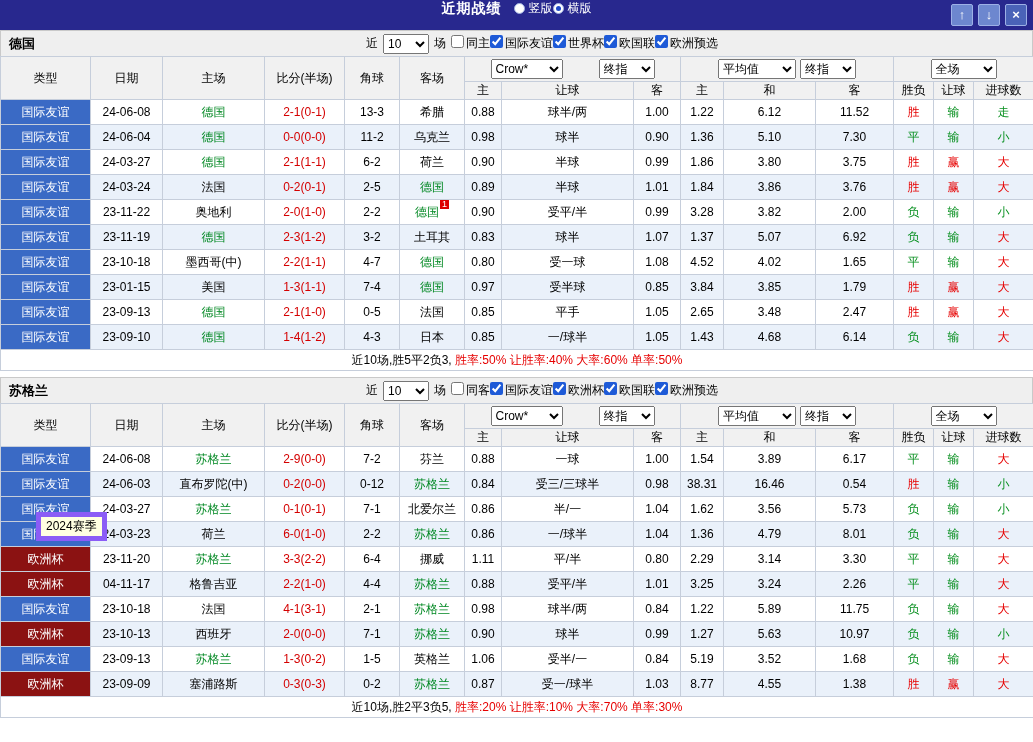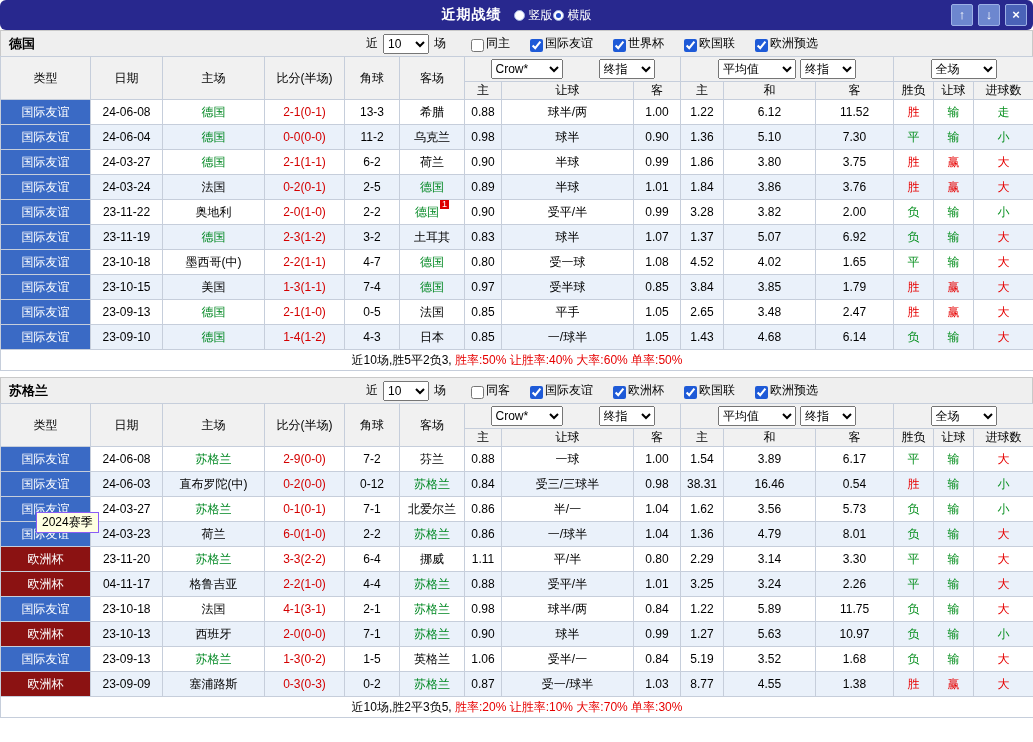--- a/index.html
+++ b/index.html
@@ -4,21 +4,21 @@
 <style>
   * { margin:0; padding:0; box-sizing:border-box; }
   html,body { width:1033px; height:742px; }
   body {
     font-family:"Liberation Sans","DejaVu Sans",sans-serif;
     background:#fff; position:relative; overflow:hidden; font-size:12px; color:#000;
   }
   
   .titlebar {
     height:30px; background:#28288E; color:#fff;
-    display:flex; align-items:center; justify-content:center; position:relative;border-radius:6px;
+    display:flex; align-items:flex-start; justify-content:center; position:relative;
   }
   .titlebar .title { font-size:14px; font-weight:bold; letter-spacing:1px; }
   .radio-group { display:flex; align-items:center; margin-left:12px; gap:0; }
   .radio { display:flex; align-items:center; gap:4px; font-size:12px; cursor:pointer; }
   .radio-circle { width:11px; height:11px; border-radius:50%; background:#fff; border:1px solid #9fb0e0; position:relative; display:inline-block; }
   .radio-circle.selected::after { content:""; position:absolute; left:2px; top:2px; width:5px; height:5px; border-radius:50%; background:#1e49c8; }
   .win-buttons { position:absolute; right:6px; top:4px; display:flex; gap:5px; }
   .win-btn {
     width:22px; height:22px; background:#6d87cf; border:1px solid #9db0e6; border-radius:2px;
     color:#fff; font-size:13px; line-height:20px; text-align:center; cursor:pointer; font-weight:bold;
@@ -28,21 +28,21 @@
   .section { width:1033px; }
   .section.second { margin-top:6px; }
   .section-header {
     height:26px; background:#efefef; border:1px solid #c9c9c9; border-bottom:none;
     display:flex; align-items:center; position:relative;
   }
   .team-name { font-weight:bold; font-size:13px; margin-left:8px; }
   .controls { position:absolute; left:365px; display:flex; align-items:center; gap:5px; white-space:nowrap; }
   .controls select { font-size:12px; height:20px; width:46px; }
   .cb-group { display:flex; align-items:center; }
-  .cb { display:flex; align-items:flex-end; margin-left:20px; cursor:pointer; }
+  .cb { display:flex; align-items:flex-start; margin-left:0; cursor:pointer; }
   .cb input { width:13px; height:13px; accent-color:#1e5ad7; margin-right:2px; }
   
   table { width:1033px; border-collapse:collapse; table-layout:fixed; font-size:12px; border:1px solid #b9c2d2; }
   th, td { border:1px solid #c6cedb; text-align:center; overflow:hidden; white-space:nowrap; vertical-align:middle; }
   thead th { background:#f1f1f1; font-weight:normal; }
   tr.h1 th { height:25px; }
   tr.h2 th { height:17px; }
   tbody td { height:25px; }
   tbody tr.alt td { background:#eaf1fa; }
   td.type { color:#fff; }
@@ -58,21 +58,21 @@
   }
   tfoot td { height:21px; background:#fff; }
   .sum-stats { color:#E60000; }
   .sel-pair { display:flex; justify-content:center; align-items:center; gap:36px; }
   .sel-pair.tight { gap:4px; }
   select.sel { font-size:12px; height:20px; }
   .w70 { width:72px; } .w55 { width:56px; } .w75 { width:78px; } .w65 { width:66px; }
   
   .tooltip {
     position:absolute; left:36px; top:512px; z-index:10;
-    background:#FFFFE1; border:1px solid #8b5cf6; padding:1px 5px; font-size:12px; color:#000;
+    background:#FFFFE1; border:5px solid #8b5cf6; padding:1px 5px; font-size:12px; color:#000;
   }
 </style>
 </head>
 <body>
 
 <div class="titlebar">
   <span class="title">近期战绩</span>
   <span class="radio-group">
     <span class="radio">
       <span class="radio-circle"></span>
@@ -290,21 +290,21 @@
           <td class="odds">1.08</td>
           <td class="odds">4.52</td>
           <td class="odds">4.02</td>
           <td class="odds">1.65</td>
           <td class="res green">平</td>
           <td class="res green">输</td>
           <td class="res red">大</td>
         </tr>
         <tr class="alt">
           <td class="type friendly">国际友谊</td>
-          <td class="date">23-10-15</td>
+          <td class="date">23-01-15</td>
           <td class="team">美国</td>
           <td class="score">1-3(1-1)</td>
           <td class="corner">7-4</td>
           <td class="team hl">德国</td>
           <td class="odds">0.97</td>
           <td class="odds">受半球</td>
           <td class="odds">0.85</td>
           <td class="odds">3.84</td>
           <td class="odds">3.85</td>
           <td class="odds">1.79</td>

